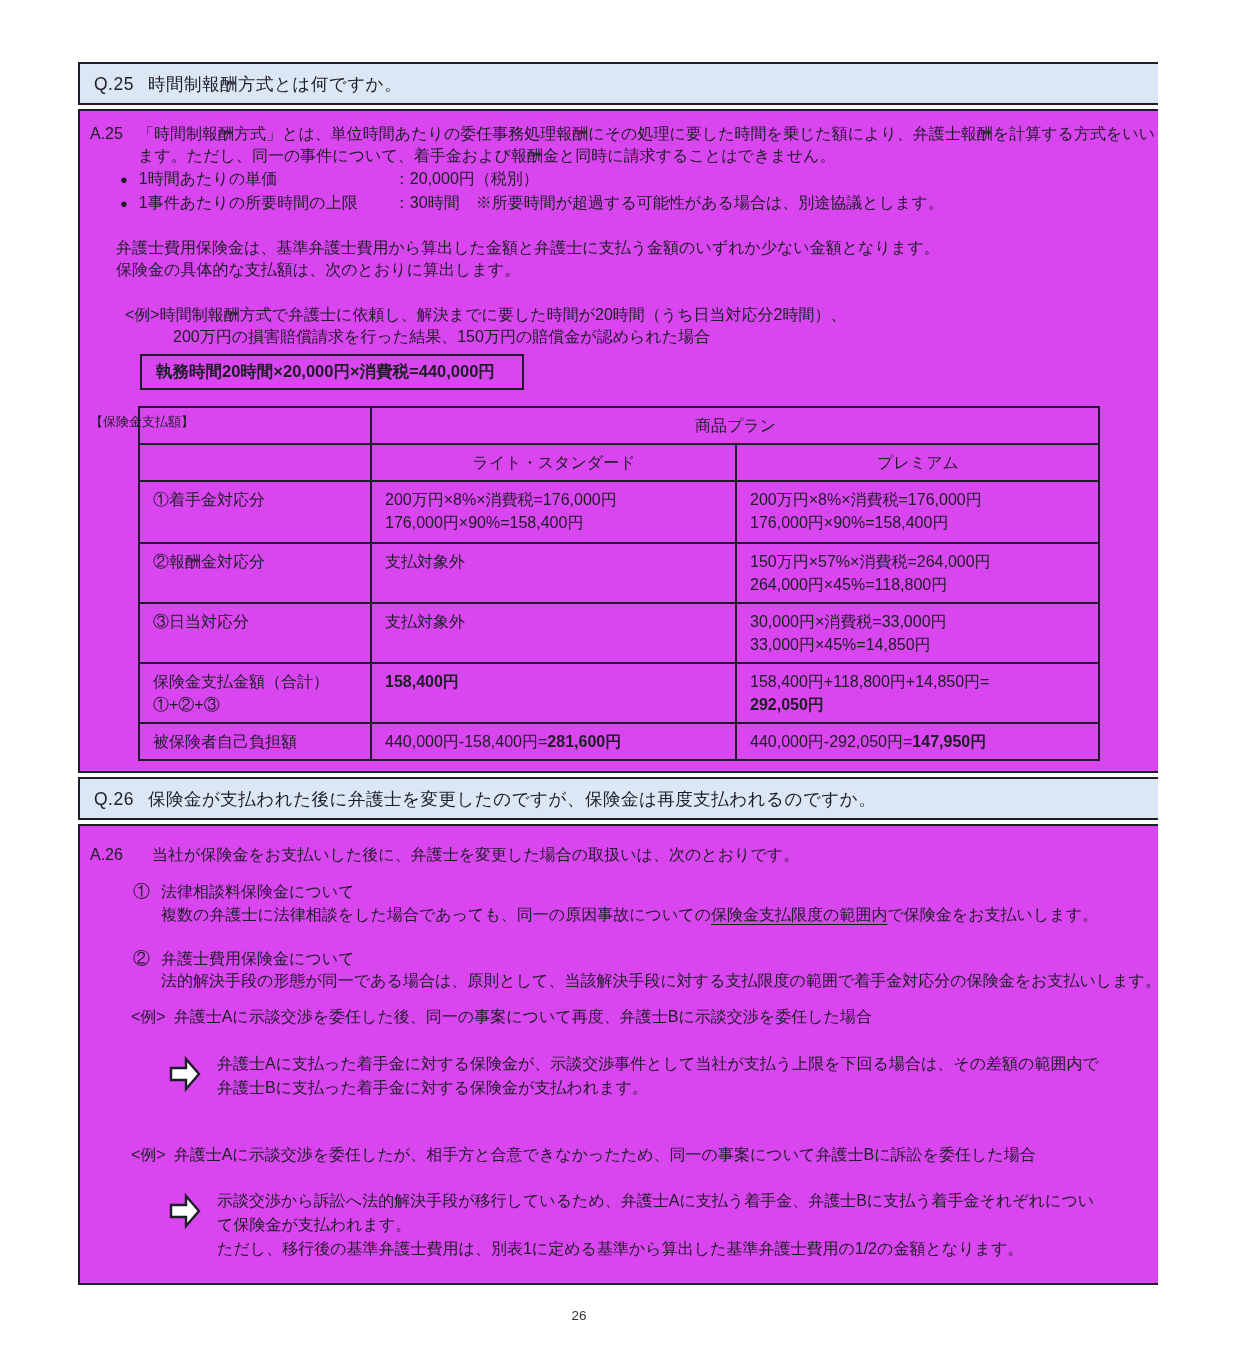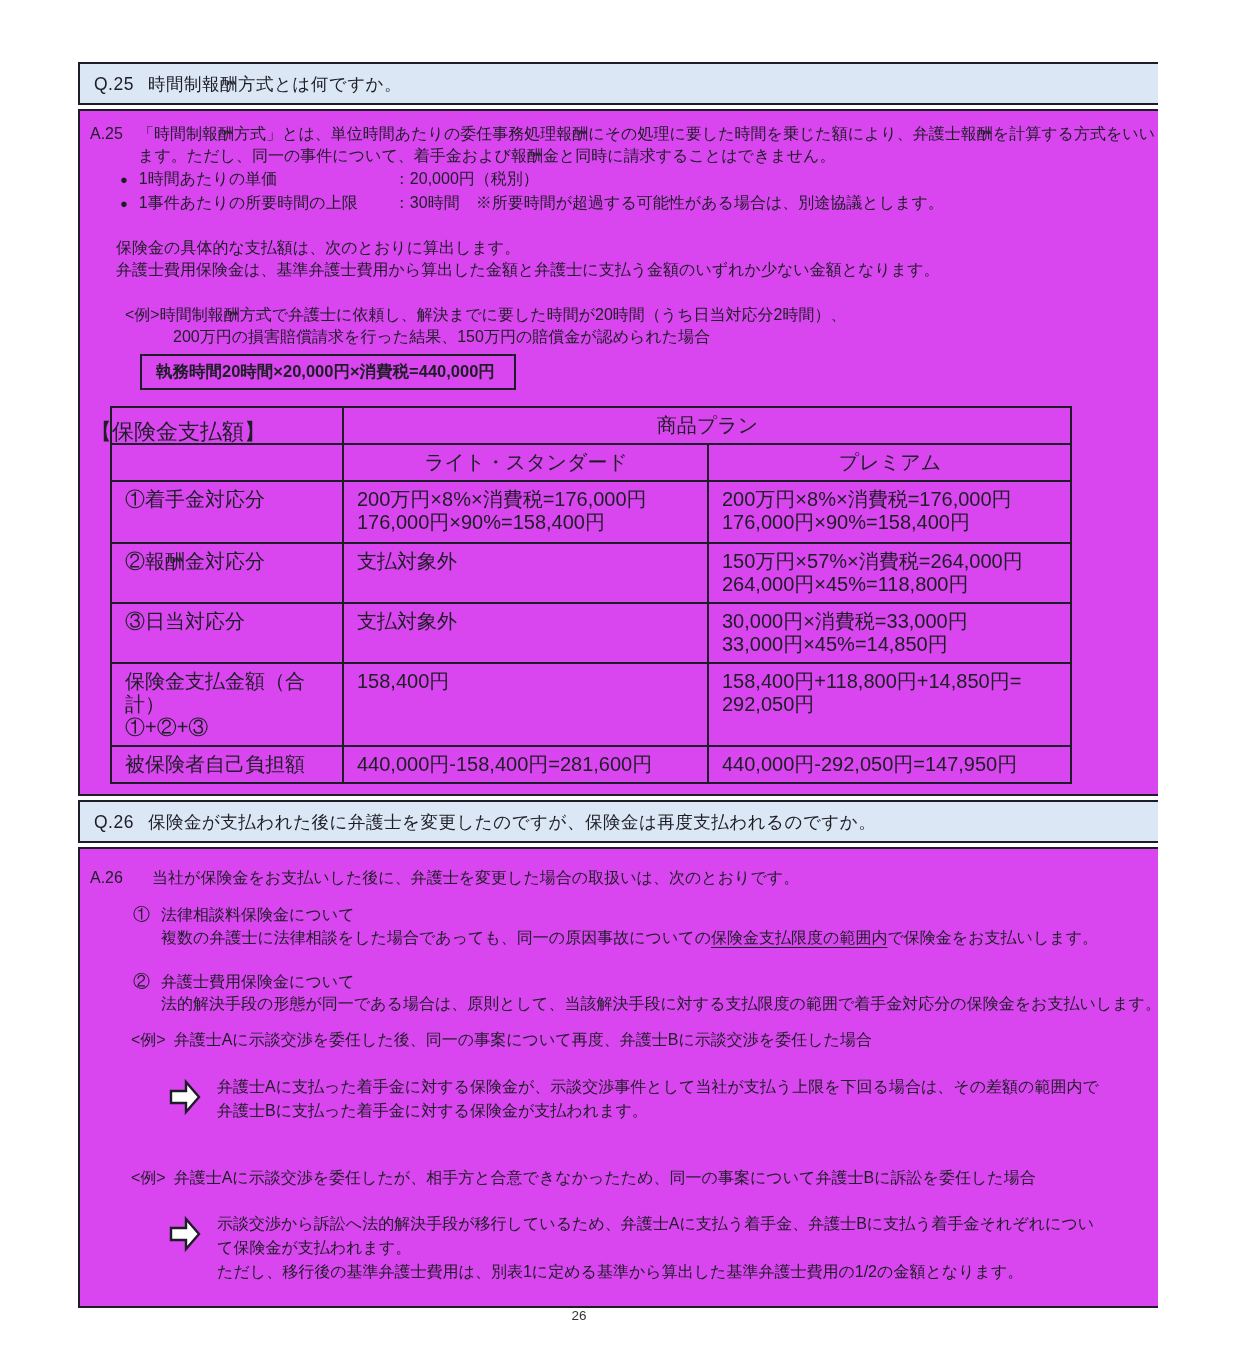--- a/index.html
+++ b/index.html
@@ -48,48 +48,48 @@
   .para2 { margin-left:26px; margin-top:23px; }
   .example-block { margin-left:35px; margin-top:24px; }
   .example-line2 { margin-left:48px; }
 
   .section-heading { margin-top:23px; font-size:16.5px; }
 
   .formula-box {
     display:inline-block;
     border:2px solid #1d1d28;
     margin-left:50px; margin-top:7px;
-    padding:5px 19px 5px 14px;
+    padding:5px 27px 5px 14px;
     font-weight:bold;
     font-size:16.5px;
   }
 
   .payment-section { position:relative; margin-top:16px; padding-bottom:2px; }
-  .payment-heading { position:absolute; left:0; top:15px; font-size:22px; }
+  .payment-heading { position:absolute; left:0; top:5px; font-size:13px; }
 
   table.calc {
     border-collapse:collapse;
-    margin-left:20px;
+    margin-left:48px;
     width:960px;
     table-layout:fixed;
-    font-size:20px;
+    font-size:16px;
   }
   table.calc td {
     border:2px solid #1d1d28;
     vertical-align:top;
     padding:6px 12px 6px 13px;
     line-height:23px;
   }
   td.spacer { border:none; }
   col.c-label { width:232px; }
   col.c-light { width:365px; }
   col.c-prem  { width:363px; }
   td.center { text-align:center; vertical-align:middle; padding:6px 4px; }
   tr.hrow td { height:36px; }
-  .b { font-weight:normal; }
+  .b { font-weight:bold; }
 
   
   .a26-intro { display:flex; margin-top:6px; }
   .a26-label { width:62px; flex:0 0 62px; }
 
   .num-item { margin-left:43px; margin-top:16px; }
   .num-title-row { display:flex; }
   .num-circle { width:28px; flex:0 0 28px; font-size:17px; }
   .num-body { margin-left:28px; width:1014px; line-height:24px;font-family:Liberation Serif, serif; }
   .ul-part { text-decoration:underline; text-underline-offset:4px; }
@@ -133,22 +133,22 @@
           <span class="bullet-value">：20,000円（税別）</span>
         </div>
         <div class="bullet-row">
           <span class="bullet-dot">●</span>
           <span class="bullet-label">1事件あたりの所要時間の上限</span>
           <span class="bullet-value">：30時間　※所要時間が超過する可能性がある場合は、別途協議とします。</span>
         </div>
       </div>
 
       <div class="para2">
+        <div>弁護士費用保険金は、基準弁護士費用から算出した金額と弁護士に支払う金額のいずれか少ない金額となります。</div>
         <div>保険金の具体的な支払額は、次のとおりに算出します。</div>
-        <div>弁護士費用保険金は、基準弁護士費用から算出した金額と弁護士に支払う金額のいずれか少ない金額となります。</div>
       </div>
 
       <div class="example-block">
         <div>
           <span>&lt;例&gt;</span><span>時間制報酬方式で弁護士に依頼し、解決までに要した時間が20時間（うち日当対応分2時間）、</span>
         </div>
         <div class="example-line2">200万円の損害賠償請求を行った結果、150万円の賠償金が認められた場合</div>
       </div>
 
       <div>

